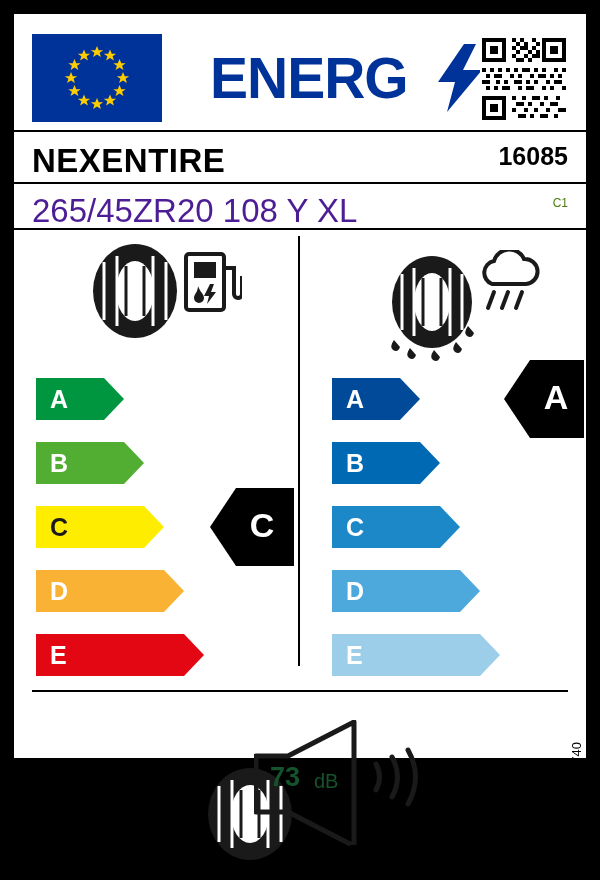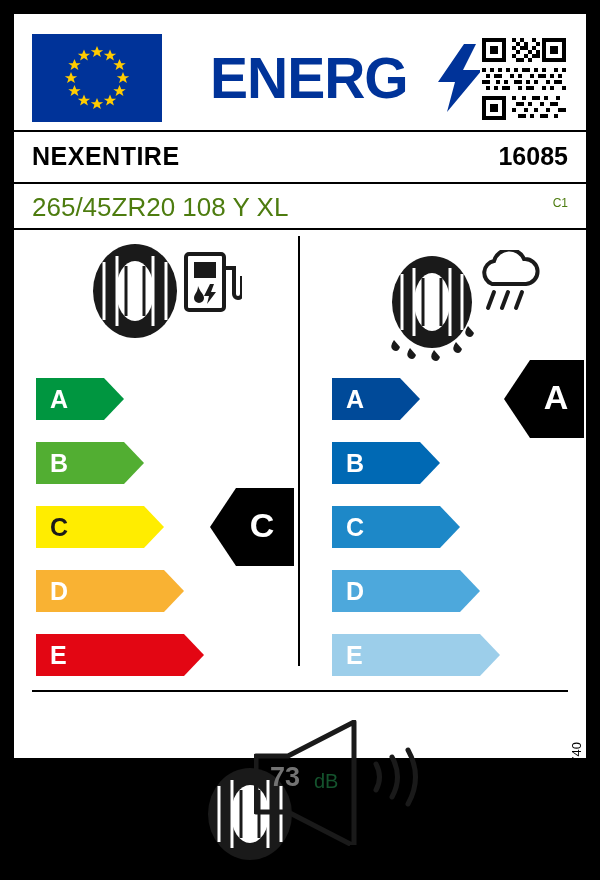--- a/index.html
+++ b/index.html
@@ -64,38 +64,38 @@
   .vline {
     position: absolute;
     background: #000000;
     width: 2px;
   }
 
   
   .brand {
     position: absolute;
     left: 18px; top: 128px;
-    font-size: 25px;
+    font-size: 33px;
     font-weight: bold;
     letter-spacing: 0.5px;
     color: #000;
   }
   .code {
     position: absolute;
     right: 18px; top: 128px;
     font-size: 25px;
     font-weight: bold;
     color: #000;
     margin-left: 13px;
   }
   .tiresize {
     position: absolute;
     left: 18px; top: 178px;
-    font-size: 26px;
-    color: #4d7c0f;
+    font-size: 33px;
+    color: #4c1d95;
   }
   .classc {
     position: absolute;
     right: 18px; top: 182px;
     font-size: 12px;
     color: #4d7c0f;
   }
 
   
   .pict {
@@ -131,21 +131,21 @@
     font-size: 34px;
     font-weight: bold;
     color: #ffffff;
   }
 
   
   .noise-db {
     position: absolute;
     font-size: 27px;
     font-weight: bold;
-    color: #737373;
+    color: #14532d;
   }
   .noise-unit {
     position: absolute;
     font-size: 20px;
     color: #14532d;
   }
   .noise-class {
     position: absolute;
     font-size: 20px;
     color: #000;

